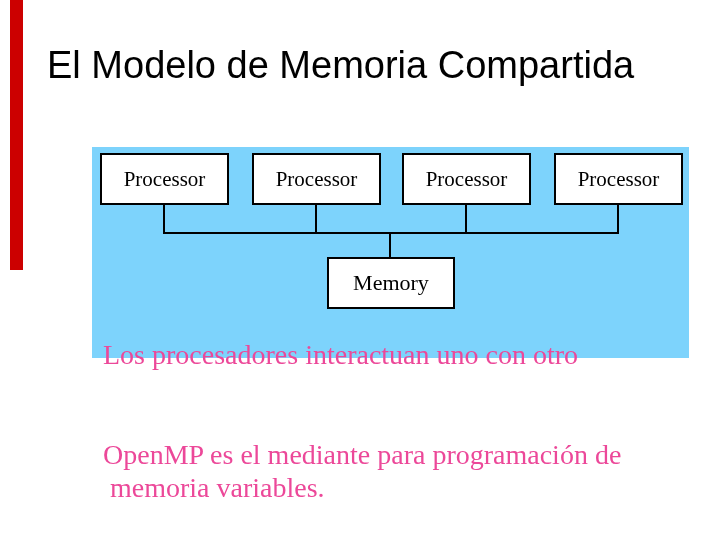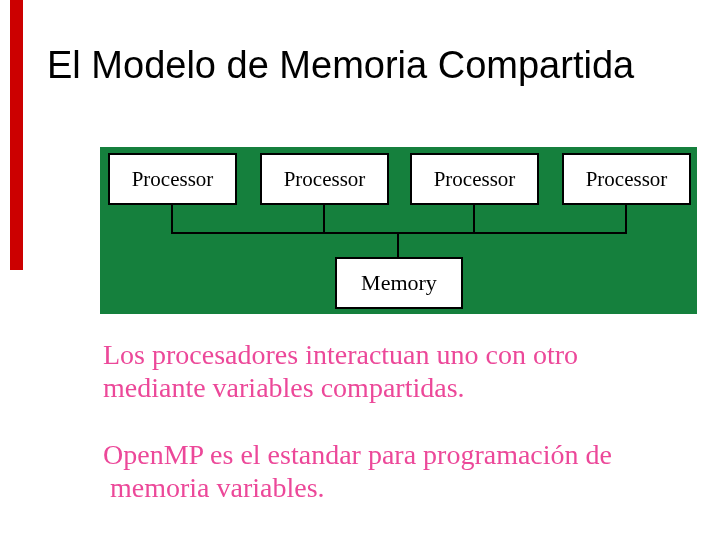--- a/index.html
+++ b/index.html
@@ -30,25 +30,25 @@
     width: 650px;
     font-family: "Liberation Sans", sans-serif;
     font-size: 38px;
     font-weight: 400;
     color: #000000;
     line-height: 1.15;
     white-space: nowrap;
   }
   .diagram {
     position: absolute;
-    left: 100px;
+    left: 92px;
     top: 147px;
     width: 597px;
-    height: 167px;
-    background: #15803d;
+    height: 211px;
+    background: #7dd3fc;
   }
   .node {
     position: absolute;
     box-sizing: border-box;
     background: #ffffff;
     border: 2px solid #000000;
     display: flex;
     align-items: center;
     justify-content: center;
     font-family: "Liberation Serif", serif;
@@ -141,21 +141,20 @@
     </div>
 
     <div class="node memory">
       <span>Memory</span>
     </div>
 
   </div>
 
   <div class="body-text para-1">
     <div>Los procesadores interactuan uno con otro</div>
-    <div>mediante variables compartidas.</div>
   </div>
 
   <div class="body-text para-2">
-    <div>OpenMP es el estandar para programación de</div>
+    <div>OpenMP es el mediante para programación de</div>
     <div class="indent">memoria variables.</div>
   </div>
 
 </div>
 
 </body></html>

